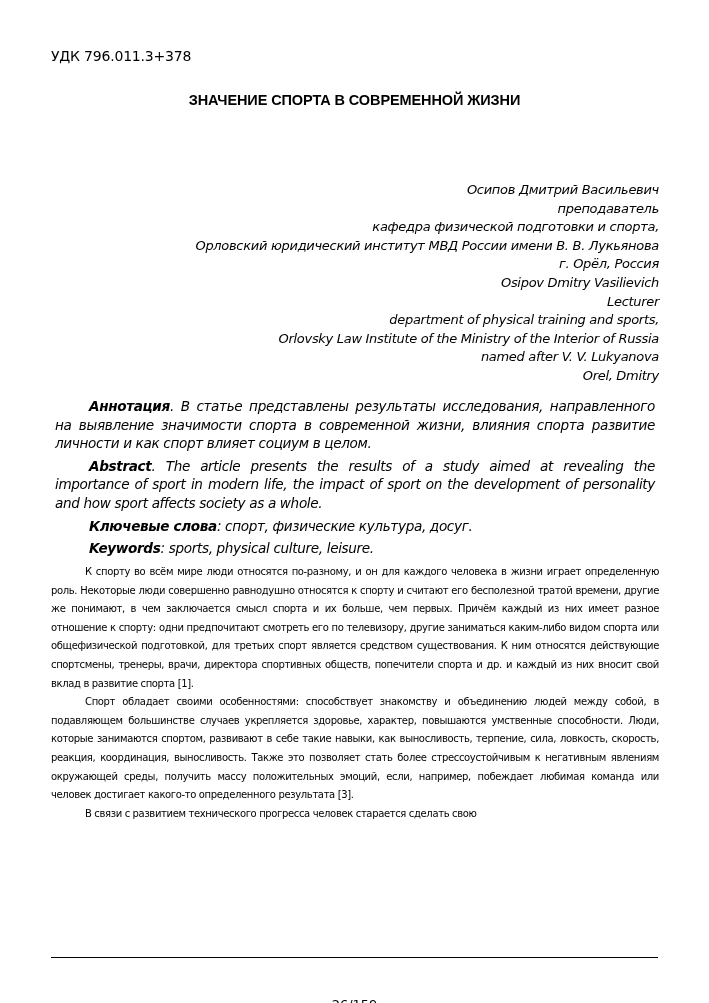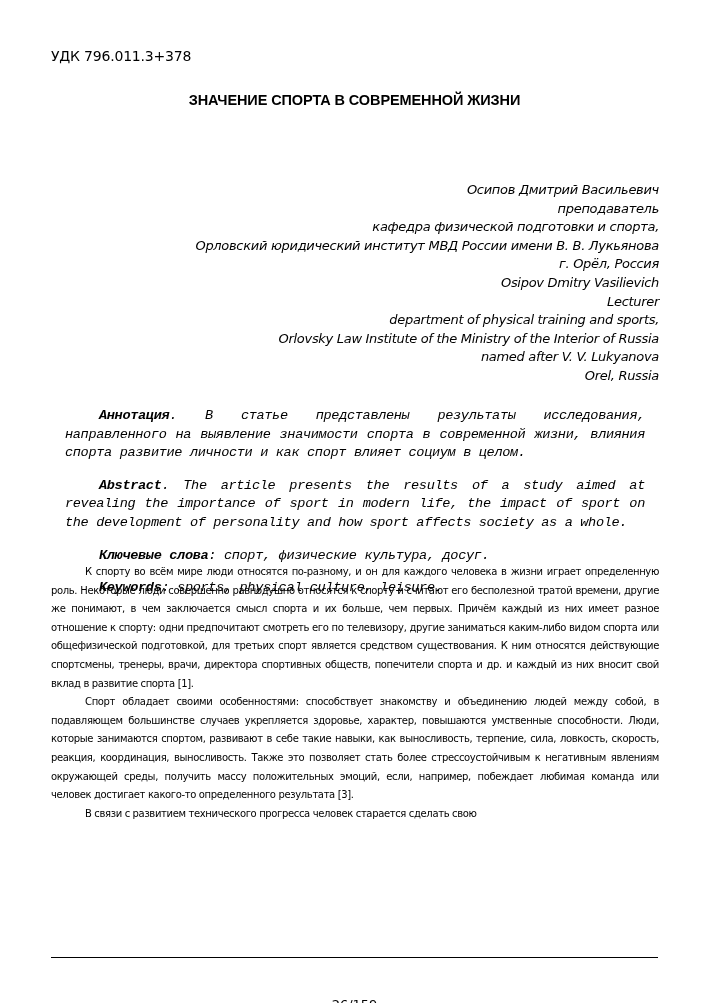--- a/index.html
+++ b/index.html
@@ -20,21 +20,21 @@
     .author-block {
       position: absolute; right: 50px; top: 181px; text-align: right;
       font-size: 13px; line-height: 18.6px; font-style: italic; letter-spacing: -0.3px;
     }
     .author-block .name { font-weight: normal; }
     .abstract-block {
       position: absolute; left: 51px; top: 393px; width: 608px;
       font-size: 13.6px; line-height: 18.6px; font-style: italic; text-align: justify;
       letter-spacing: -0.35px;
     }
-    .abstract-block p { margin: 14px; text-indent: 34px; font-family: Liberation Mono, monospace; }
+    .abstract-block p { margin: 4px; text-indent: 34px; }
     .abstract-block .label { font-weight: bold; }
     .body-text {
       position: absolute; left: 51px; top: 563px; width: 608px;
       font-size: 10px; line-height: 18.6px; text-align: justify;
       letter-spacing: -0.35px;
     }
     .body-text p { margin: 0; text-indent: 34px; }
     .rule {
       position: absolute; left: 51px; width: 607px; top: 957px; height: 0;
       border-top: 1.3px solid #000;
@@ -58,21 +58,21 @@
     <div class="name">Осипов Дмитрий Васильевич</div>
     <div>преподаватель</div>
     <div>кафедра физической подготовки и спорта,</div>
     <div>Орловский юридический институт МВД России имени В. В. Лукьянова</div>
     <div>г. Орёл, Россия</div>
     <div class="name">Osipov Dmitry Vasilievich</div>
     <div>Lecturer</div>
     <div>department of physical training and sports,</div>
     <div>Orlovsky Law Institute of the Ministry of the Interior of Russia</div>
     <div>named after V. V. Lukyanova</div>
-    <div>Orel, Russia</div>
+    <div>Orel, Dmitry</div>
   </div>
 
   <div class="abstract-block">
     <p><span class="label">Аннотация</span><span>. В статье представлены результаты исследования, направленного на выявление значимости спорта в современной жизни, влияния спорта развитие личности и как спорт влияет социум в целом.</span></p>
     <p><span class="label">Abstract</span><span>. The article presents the results of a study aimed at revealing the importance of sport in modern life, the impact of sport on the development of personality and how sport affects society as a whole.</span></p>
     <p><span class="label">Ключевые слова</span><span>: спорт, физические культура, досуг.</span></p>
     <p><span class="label">Keywords</span><span>: sports, physical culture, leisure.</span></p>
   </div>
 
   <div class="body-text">

